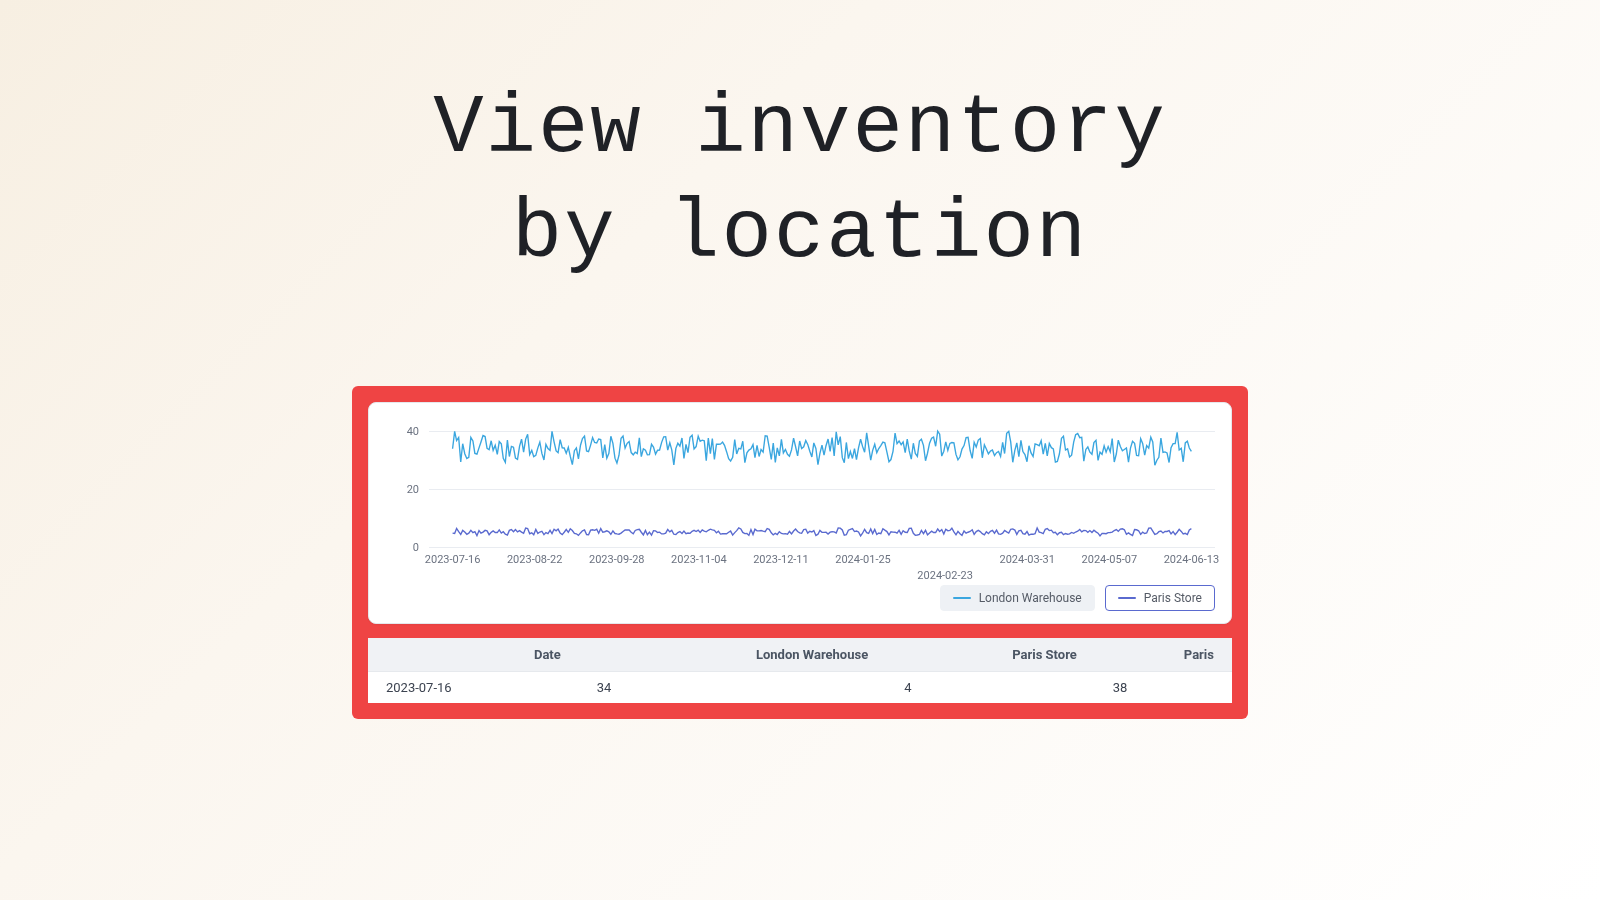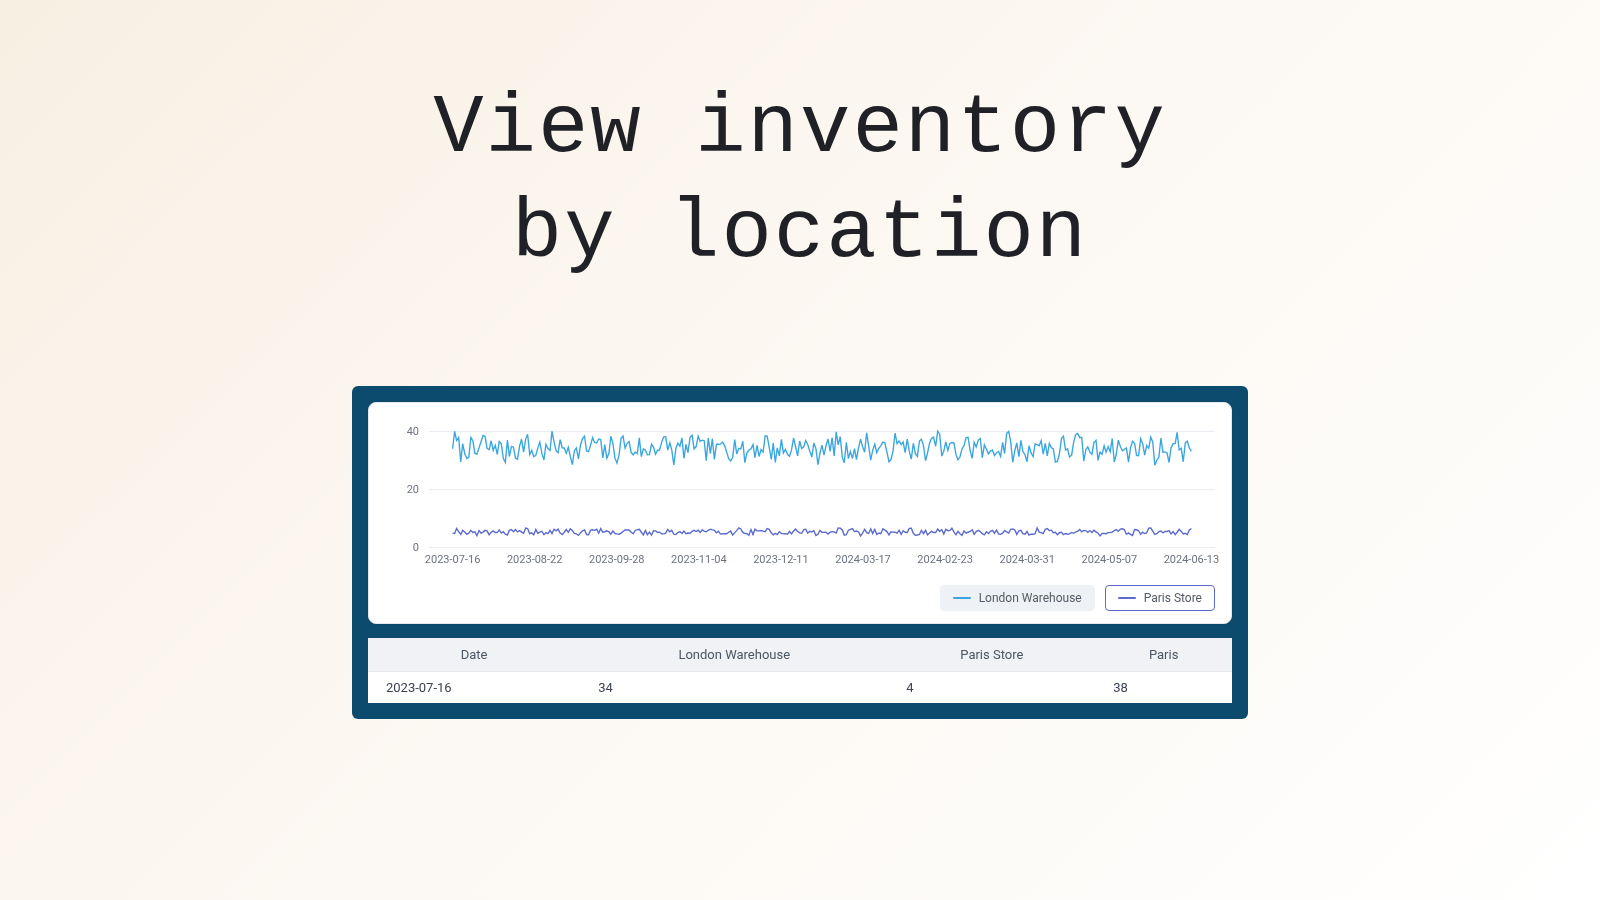--- a/index.html
+++ b/index.html
@@ -22,21 +22,21 @@
     font-family: "SFMono-Regular", Consolas, "Liberation Mono", Menlo, monospace;
     font-weight: 500;
     font-size: 84px;
     line-height: 1.25;
     letter-spacing: 2px;
     white-space: pre-line;
   }
   .panel-wrap {
     width: 896px;
     margin: 100px auto 0 auto;
-    background: #0c4a6e;
+    background: #ef4444;
     border-radius: 6px;
     padding: 16px;
     box-sizing: border-box;
   }
   .chart-card {
     background: #ffffff;
     border: 1px solid #e5e8ec;
     border-radius: 8px;
     box-shadow: 0 1px 2px rgba(16,24,40,.05);
     padding: 14px 16px 12px 16px;
@@ -125,22 +125,22 @@
     margin-top: 14px;
   }
   table.inv {
     width: 100%;
     border-collapse: collapse;
     font-size: 13px;
     color: #3c4350;
     background: #ffffff;
   }
   table.inv thead th {
-    text-align: center;
-    font-weight: 400;
+    text-align: right;
+    font-weight: 700;
     color: #4b5563;
     background: #f0f2f5;
     padding: 9px 18px;
     border-bottom: 1px solid #e6e9ed;
   }
   table.inv tbody td {
     padding: 8px 18px;
     border-bottom: 1px solid #eef0f3;
   }
   table.inv tbody tr:last-child td {
@@ -172,22 +172,22 @@
         <polyline id="series-paris" fill="none" stroke="#5a6acf" stroke-width="1.4" points="24.0,118.2 26.1,118.6 28.1,113.4 30.2,116.7 32.3,119.6 34.3,115.4 36.4,117.0 38.5,119.4 40.5,118.2 42.6,115.4 44.7,117.8 46.7,116.8 48.8,120.8 50.9,115.6 52.9,118.3 55.0,117.2 57.1,115.4 59.1,115.9 61.2,119.8 63.3,117.4 65.3,116.0 67.4,117.6 69.5,117.6 71.5,114.9 73.6,118.1 75.6,116.8 77.7,119.2 79.8,120.2 81.8,115.4 83.9,114.6 86.0,116.7 88.0,114.5 90.1,116.9 92.2,115.7 94.2,117.2 96.3,118.3 98.4,113.0 100.4,113.5 102.5,118.8 104.6,117.9 106.6,119.8 108.7,114.5 110.8,118.5 112.8,117.1 114.9,116.3 117.0,119.7 119.0,117.6 121.1,118.6 123.2,115.4 125.2,118.6 127.3,114.3 129.4,115.9 131.4,114.1 133.5,118.2 135.6,119.7 137.6,117.3 139.7,114.5 141.8,117.4 143.8,113.8 145.9,115.5 148.0,118.4 150.0,118.9 152.1,120.5 154.2,118.0 156.2,115.9 158.3,114.9 160.4,119.6 162.4,119.8 164.5,115.2 166.5,114.8 168.6,115.4 170.7,114.3 172.7,118.3 174.8,113.6 176.9,117.3 178.9,116.8 181.0,115.9 183.1,116.8 185.1,119.4 187.2,115.9 189.3,118.6 191.3,119.0 193.4,119.3 195.5,118.2 197.5,116.6 199.6,114.9 201.7,115.0 203.7,115.0 205.8,117.3 207.9,118.9 209.9,115.5 212.0,114.7 214.1,114.3 216.1,117.3 218.2,120.0 220.3,115.4 222.3,119.9 224.4,117.2 226.5,120.3 228.5,115.8 230.6,115.9 232.7,117.6 234.7,117.2 236.8,119.0 238.9,118.9 240.9,118.2 243.0,114.5 245.1,116.9 247.1,115.4 249.2,119.3 251.3,119.7 253.3,117.7 255.4,116.6 257.5,118.5 259.5,116.1 261.6,118.7 263.6,118.1 265.7,118.4 267.8,116.3 269.8,115.4 271.9,116.6 274.0,115.1 276.0,117.4 278.1,115.0 280.2,116.2 282.2,116.9 284.3,115.3 286.4,114.2 288.4,114.9 290.5,115.4 292.6,117.9 294.6,116.3 296.7,119.2 298.8,118.8 300.8,118.8 302.9,118.8 305.0,117.3 307.0,116.1 309.1,120.2 311.2,117.7 313.2,115.7 315.3,112.8 317.4,113.9 319.4,117.5 321.5,118.7 323.6,118.6 325.6,120.5 327.7,114.6 329.8,119.7 331.8,114.2 333.9,115.9 336.0,115.9 338.0,115.6 340.1,116.2 342.2,116.7 344.2,113.5 346.3,114.3 348.4,117.8 350.4,120.0 352.5,118.4 354.5,119.6 356.6,116.7 358.7,118.5 360.7,119.0 362.8,118.7 364.9,119.2 366.9,116.5 369.0,119.0 371.1,116.1 373.1,114.1 375.2,116.6 377.3,117.9 379.3,118.3 381.4,114.6 383.5,114.2 385.5,118.2 387.6,116.3 389.7,117.0 391.7,115.6 393.8,120.6 395.9,119.3 397.9,115.4 400.0,117.3 402.1,117.4 404.1,117.2 406.2,119.2 408.3,117.2 410.3,116.8 412.4,116.9 414.5,118.0 416.5,113.0 418.6,113.1 420.7,115.0 422.7,120.4 424.8,119.8 426.9,115.2 428.9,114.3 431.0,113.6 433.1,116.6 435.1,116.1 437.2,117.0 439.3,121.0 441.3,118.3 443.4,114.3 445.5,117.7 447.5,118.5 449.6,113.9 451.6,118.7 453.7,114.4 455.8,119.6 457.8,118.1 459.9,118.8 462.0,113.8 464.0,115.2 466.1,116.6 468.2,120.0 470.2,116.8 472.3,117.2 474.4,117.3 476.4,118.3 478.5,115.4 480.6,119.4 482.6,115.8 484.7,117.3 486.8,117.6 488.8,113.4 490.9,113.2 493.0,118.4 495.0,120.3 497.1,120.1 499.2,119.6 501.2,115.5 503.3,118.8 505.4,115.3 507.4,120.0 509.5,118.0 511.6,116.2 513.6,117.6 515.7,117.6 517.8,114.0 519.8,116.5 521.9,114.6 524.0,119.2 526.0,114.3 528.1,115.7 530.2,115.4 532.2,113.2 534.3,117.0 536.4,119.9 538.4,116.4 540.5,118.9 542.5,120.5 544.6,116.0 546.7,118.3 548.7,117.3 550.8,116.5 552.9,114.8 554.9,119.4 557.0,116.6 559.1,115.4 561.1,116.6 563.2,118.7 565.3,119.9 567.3,116.9 569.4,118.7 571.5,116.4 573.5,115.4 575.6,118.3 577.7,115.2 579.7,118.9 581.8,119.4 583.9,118.2 585.9,115.5 588.0,116.9 590.1,118.2 592.1,114.3 594.2,113.9 596.3,115.1 598.3,119.5 600.4,115.8 602.5,115.3 604.5,118.8 606.6,119.3 608.7,116.6 610.7,120.2 612.8,119.3 614.9,119.4 616.9,118.7 619.0,113.0 621.1,117.2 623.1,117.6 625.2,118.7 627.3,114.3 629.3,113.6 631.4,115.6 633.5,115.2 635.5,117.8 637.6,117.3 639.6,119.9 641.7,117.8 643.8,117.4 645.8,119.8 647.9,118.6 650.0,119.3 652.0,119.0 654.1,117.5 656.2,118.4 658.2,117.1 660.3,116.3 662.4,114.5 664.4,116.9 666.5,115.4 668.6,115.6 670.6,117.3 672.7,115.6 674.8,117.5 676.8,115.2 678.9,116.9 681.0,118.3 683.0,121.1 685.1,118.5 687.2,118.6 689.2,118.8 691.3,117.7 693.4,117.6 695.4,117.2 697.5,115.6 699.6,114.6 701.6,116.4 703.7,114.1 705.8,113.7 707.8,114.8 709.9,119.4 712.0,118.0 714.0,119.5 716.1,120.6 718.2,114.6 720.2,114.8 722.3,115.8 724.4,119.5 726.4,117.2 728.5,118.6 730.5,118.1 732.6,113.2 734.7,112.9 736.7,116.2 738.8,119.5 740.9,118.7 742.9,116.7 745.0,116.1 747.1,118.0 749.1,116.4 751.2,116.5 753.3,115.7 755.3,119.0 757.4,116.7 759.5,119.7 761.5,117.3 763.6,114.3 765.7,116.5 767.7,119.1 769.8,118.4 771.9,119.6 773.9,114.9 776.0,113.7"></polyline>
       </svg>
     </div>
 
     <div class="x-axis" id="x-axis">
         <span class="x-tick" style="left: 3%;">2023-07-16</span>
         <span class="x-tick" style="left: 13.4444%;">2023-08-22</span>
         <span class="x-tick" style="left: 23.8889%;">2023-09-28</span>
         <span class="x-tick" style="left: 34.3333%;">2023-11-04</span>
         <span class="x-tick" style="left: 44.7778%;">2023-12-11</span>
-        <span class="x-tick" style="left: 55.2222%;">2024-03-17</span>
-        <span class="x-tick" style="left: 65.6667%;">2024-02-23</span>
+        <span class="x-tick" style="left: 55.2222%;">2024-01-25</span>
+        <span class="x-tick" style="left: 65.6667%; margin-top: 16px;">2024-02-23</span>
         <span class="x-tick" style="left: 76.1111%;">2024-03-31</span>
         <span class="x-tick" style="left: 86.5556%;">2024-05-07</span>
         <span class="x-tick" style="left: 97%;">2024-06-13</span>
       </div>
 
     <div class="legend-row">
       <div class="legend-chip inactive">
         <span class="legend-swatch" style="background:#3aa6df"></span>
         <span>London Warehouse</span>
       </div>

